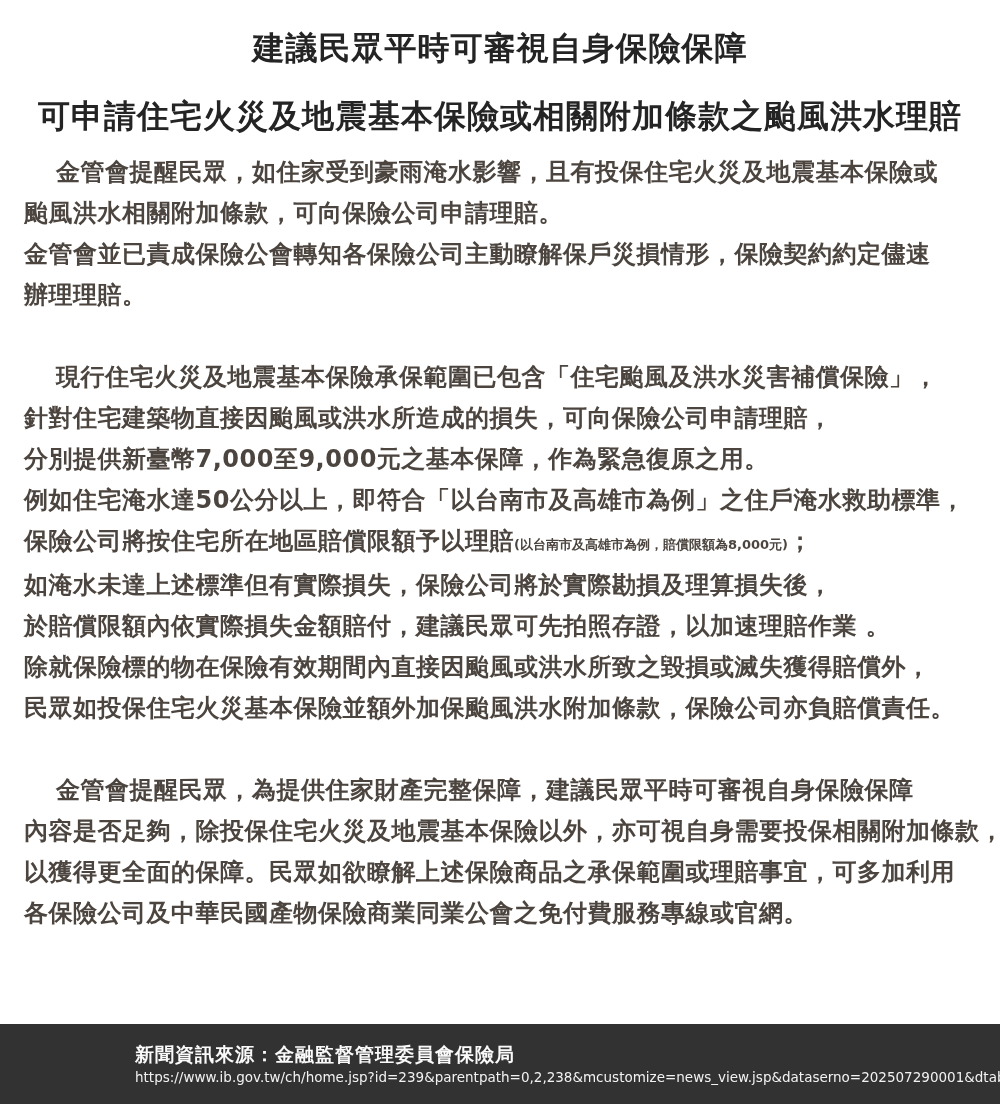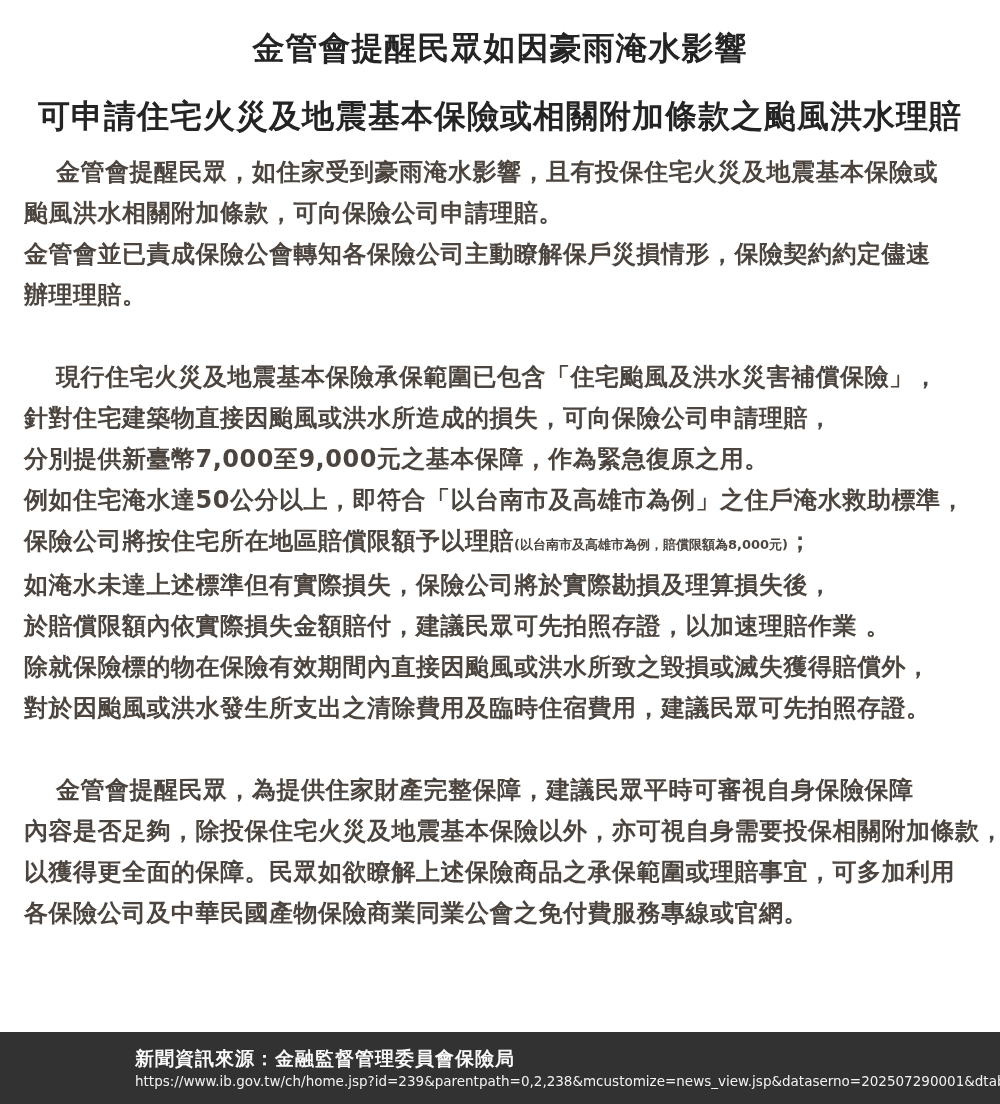--- a/index.html
+++ b/index.html
@@ -49,21 +49,21 @@
     white-space: nowrap;
   }
   .line.indent { padding-left: 32px; }
   .line .small {
     font-size: 13px;
     letter-spacing: 0;
   }
   
   .doc-footer {
     flex: 0 0 auto;
-    height: 72px;
+    height: 80px;
     background: #323232;
     color: #fafafa;
     padding-left: 135px;
     box-sizing: border-box;
     display: flex;
     flex-direction: column;
     justify-content: center;
   }
   .footer-source {
     font-size: 19px;
@@ -79,41 +79,41 @@
     white-space: nowrap;
     color: #f2f2f2;
   }
 </style>
 </head>
 <body>
 
 <div class="page">
 
   <header class="doc-header">
-    <h1 class="title-line-1">金管會提醒民眾如因豪雨淹水影響</h1>
+    <h1 class="title-line-1">建議民眾平時可審視自身保險保障</h1>
     <h1 class="title-line-2">可申請住宅火災及地震基本保險或相關附加條款之颱風洪水理賠</h1>
   </header>
 
   <main class="doc-body" id="doc-body">
       <div class="para">
         <div class="line indent"><span>金管會提醒民眾，如住家受到豪雨淹水影響，且有投保住宅火災及地震基本保險或</span></div>
         <div class="line"><span>颱風洪水相關附加條款，可向保險公司申請理賠。</span></div>
         <div class="line"><span>金管會並已責成保險公會轉知各保險公司主動瞭解保戶災損情形，保險契約約定儘速</span></div>
         <div class="line"><span>辦理理賠。</span></div>
       </div>
       <div class="para">
         <div class="line indent"><span>現行住宅火災及地震基本保險承保範圍已包含「住宅颱風及洪水災害補償保險」，</span></div>
         <div class="line"><span>針對住宅建築物直接因颱風或洪水所造成的損失，可向保險公司申請理賠，</span></div>
         <div class="line"><span>分別提供新臺幣7,000至9,000元之基本保障，作為緊急復原之用。</span></div>
         <div class="line"><span>例如住宅淹水達50公分以上，即符合「以台南市及高雄市為例」之住戶淹水救助標準，</span></div>
         <div class="line"><span>保險公司將按住宅所在地區賠償限額予以理賠</span><span class="small">(以台南市及高雄市為例，賠償限額為8,000元)</span><span>；</span></div>
         <div class="line"><span>如淹水未達上述標準但有實際損失，保險公司將於實際勘損及理算損失後，</span></div>
         <div class="line"><span>於賠償限額內依實際損失金額賠付，建議民眾可先拍照存證，以加速理賠作業 。</span></div>
         <div class="line"><span>除就保險標的物在保險有效期間內直接因颱風或洪水所致之毀損或滅失獲得賠償外，</span></div>
-        <div class="line"><span>對於因颱風或洪水發生所支出之清除費用及臨時住宿費用，建議民眾可先拍照存證。</span></div>
+        <div class="line"><span>民眾如投保住宅火災基本保險並額外加保颱風洪水附加條款，保險公司亦負賠償責任。</span></div>
       </div>
       <div class="para">
         <div class="line indent"><span>金管會提醒民眾，為提供住家財產完整保障，建議民眾平時可審視自身保險保障</span></div>
         <div class="line"><span>內容是否足夠，除投保住宅火災及地震基本保險以外，亦可視自身需要投保相關附加條款，</span></div>
         <div class="line"><span>以獲得更全面的保障。民眾如欲瞭解上述保險商品之承保範圍或理賠事宜，可多加利用</span></div>
         <div class="line"><span>各保險公司及中華民國產物保險商業同業公會之免付費服務專線或官網。</span></div>
       </div>
     </main>
 
   <footer class="doc-footer">

